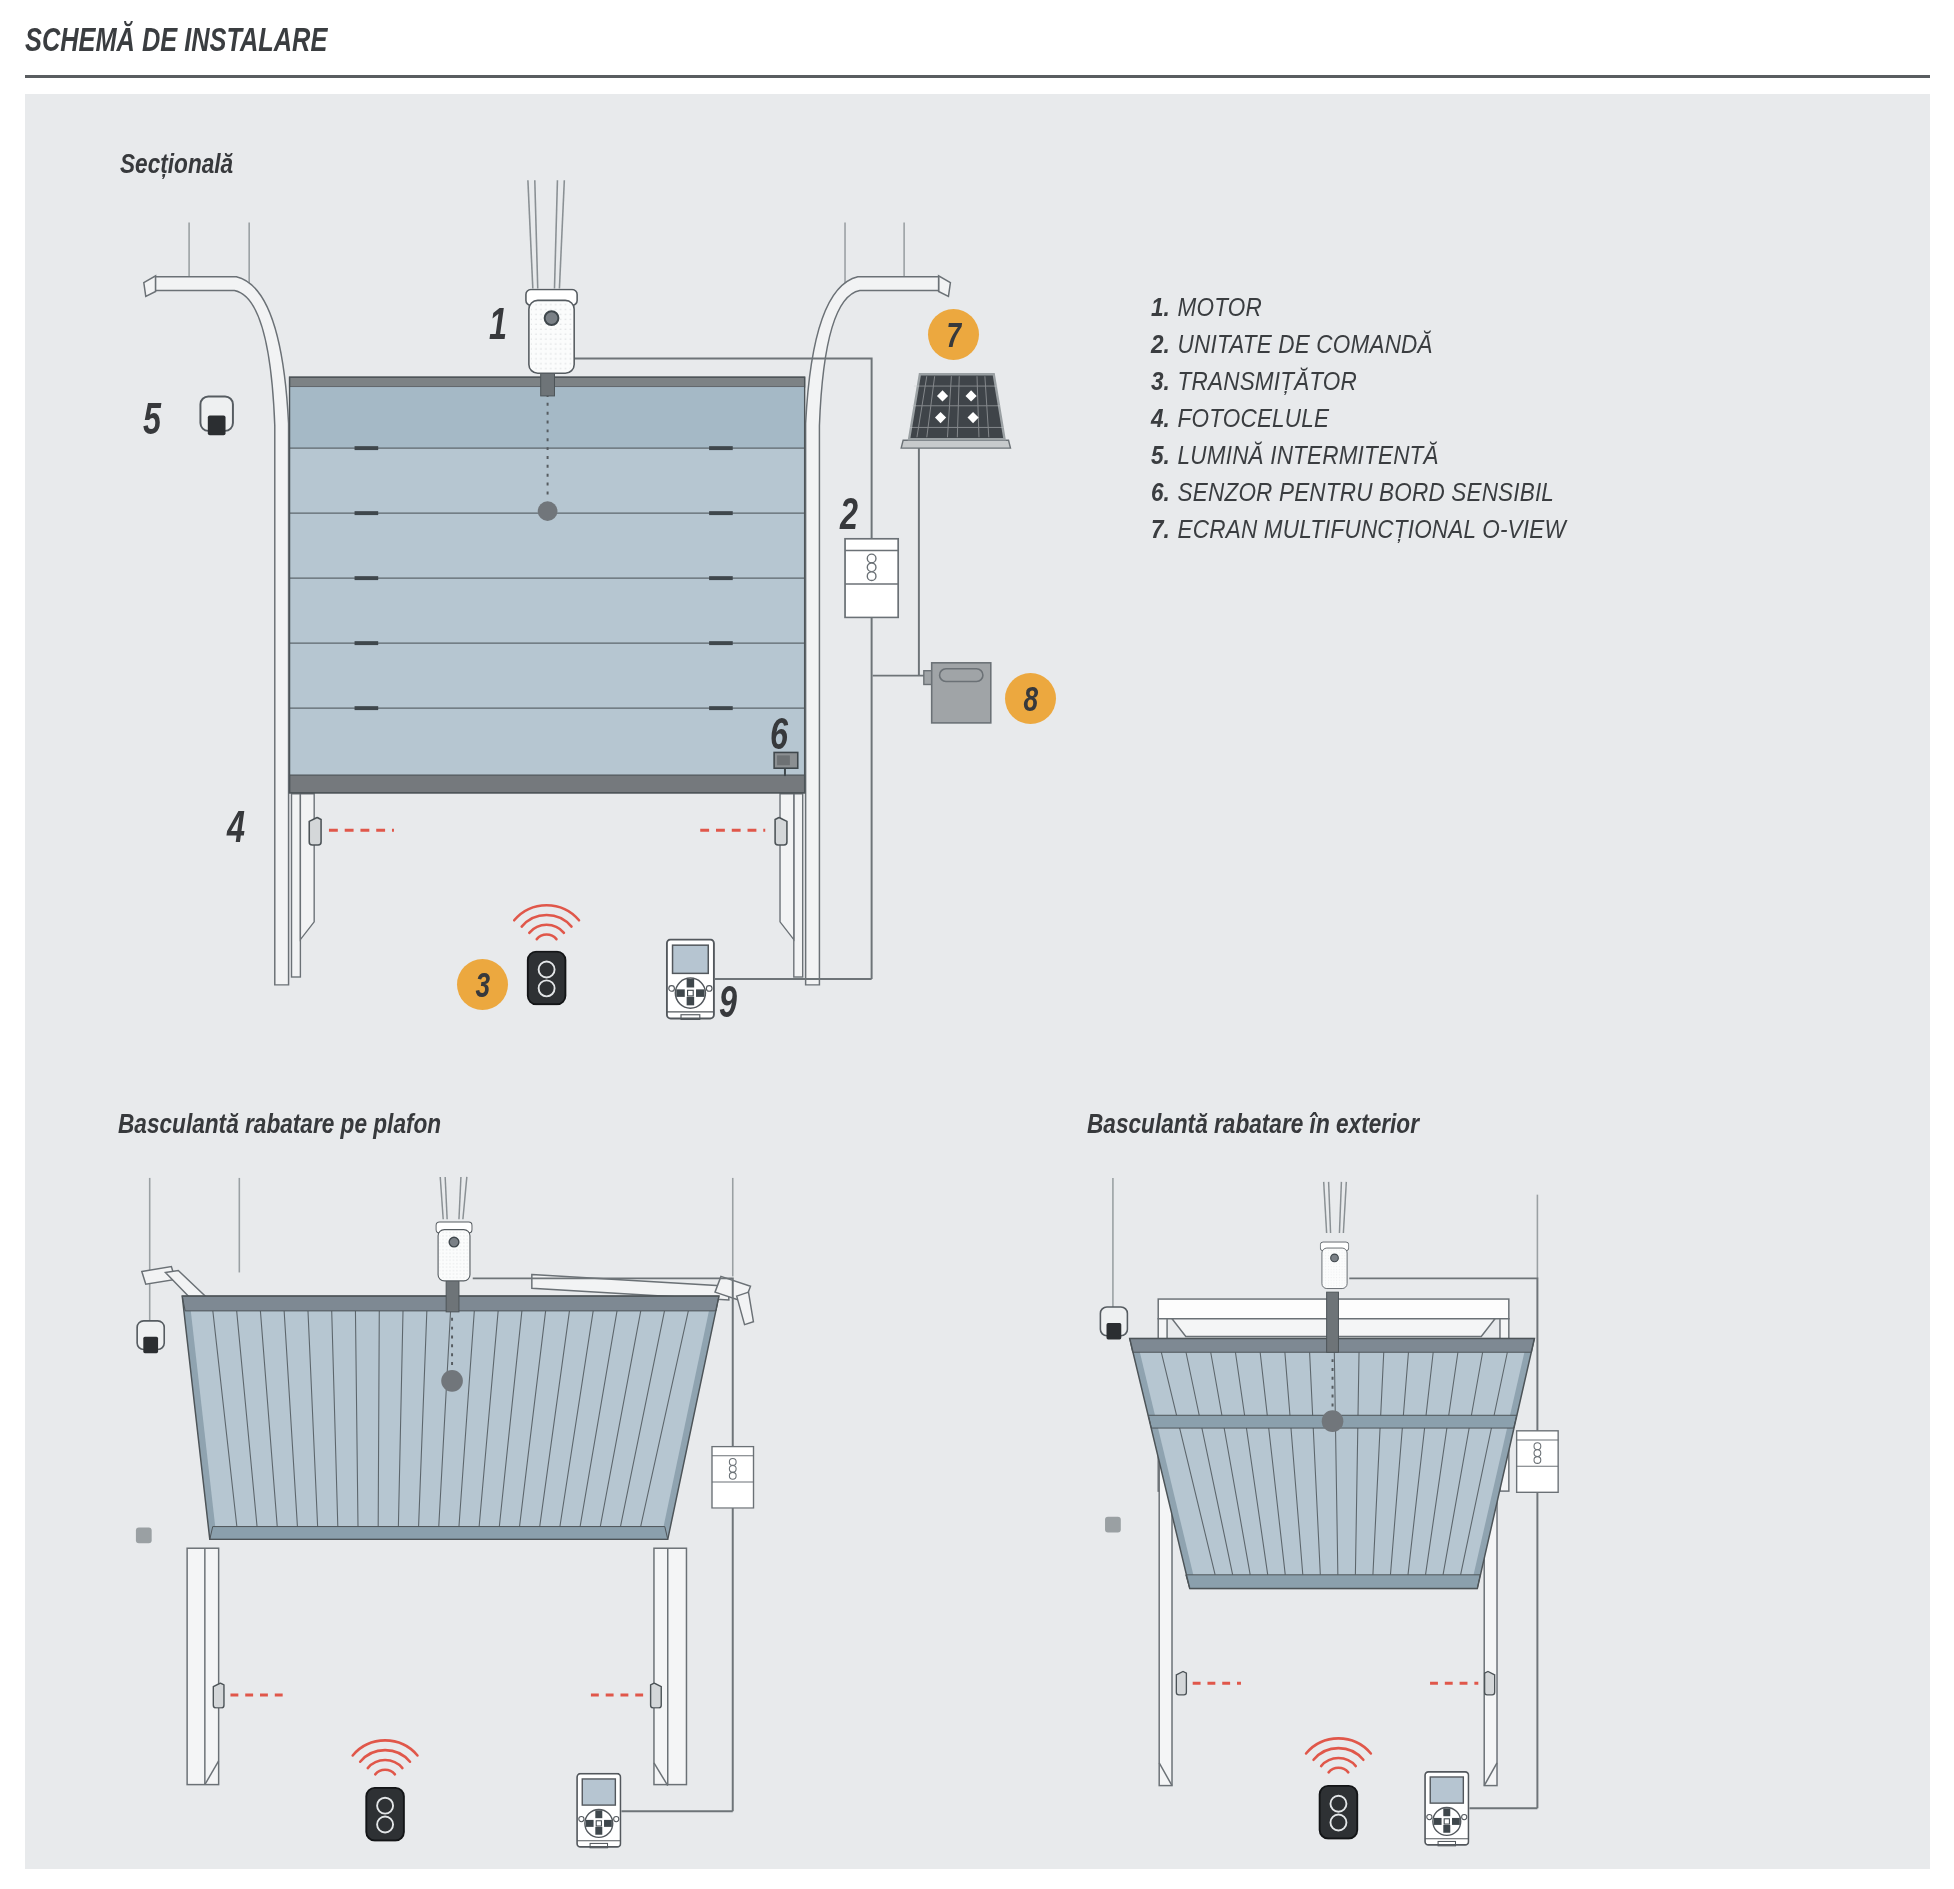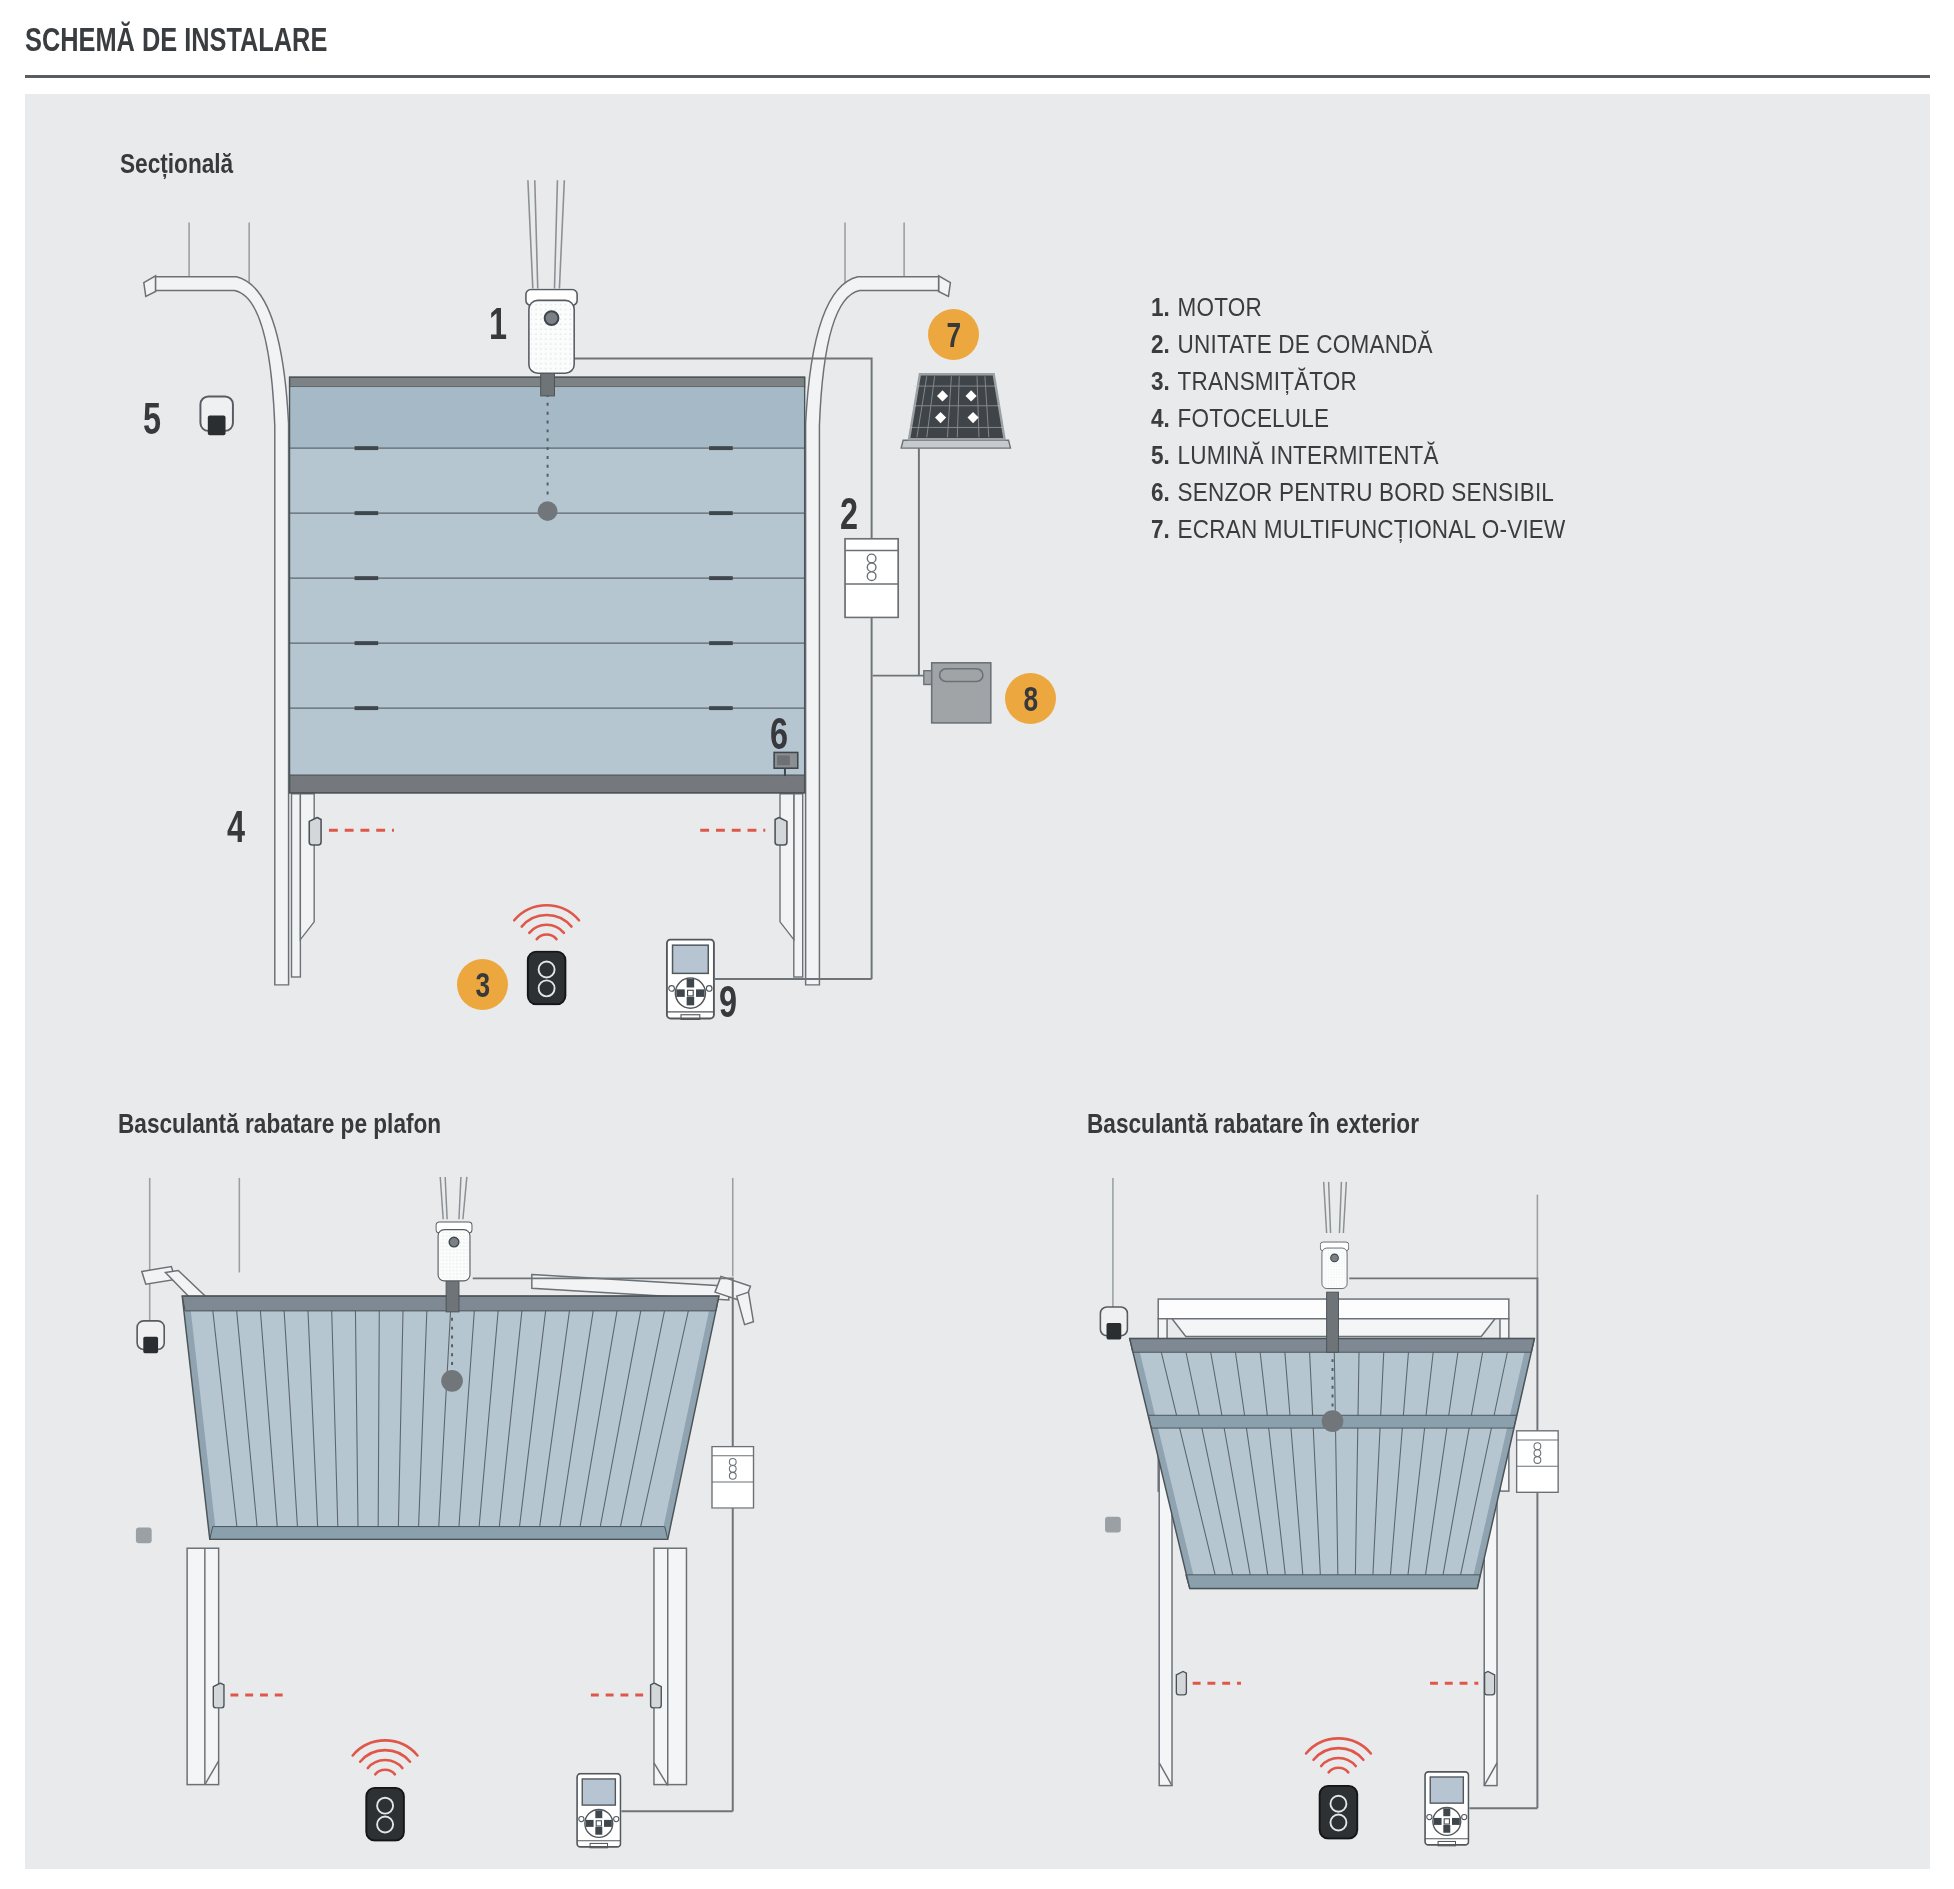--- a/index.html
+++ b/index.html
@@ -1,17 +1,17 @@
 <!DOCTYPE html>
 <html><head>
 <meta charset="utf-8">
 <style>
   html,body{margin:0;padding:0;background:#fff;}
   .page{position:relative;width:1954px;height:1889px;background:#ffffff;overflow:hidden;
-        font-family:"Liberation Sans",sans-serif;color:#3a3d40;}
+        font-family:"Liberation Sans",sans-serif;color:#3a3d40;font-style:italic;}
   .panel{position:absolute;left:24.6px;top:94px;width:1905px;height:1775px;background:#e8eaec;}
   .gfx{position:absolute;left:0;top:0;}
   .page-title{position:absolute;left:24.6px;top:21.7px;font-size:32.5px;font-weight:700;
         letter-spacing:0px;transform:scaleX(.78);transform-origin:0 0;white-space:nowrap;color:#3a3d40;}
   .rule{position:absolute;left:24.6px;top:75px;width:1905px;height:3px;background:#595d60;}
   .heading{position:absolute;font-size:27.6px;font-weight:700;transform:scaleX(.82);
         transform-origin:0 0;white-space:nowrap;color:#37393c;}
   .num{position:absolute;font-size:45px;font-weight:700;line-height:1;transform:scaleX(.72);
         transform-origin:0 0;color:#37393c;}
   .badge{position:absolute;width:51px;height:51px;border-radius:50%;background:#ECA83F;

